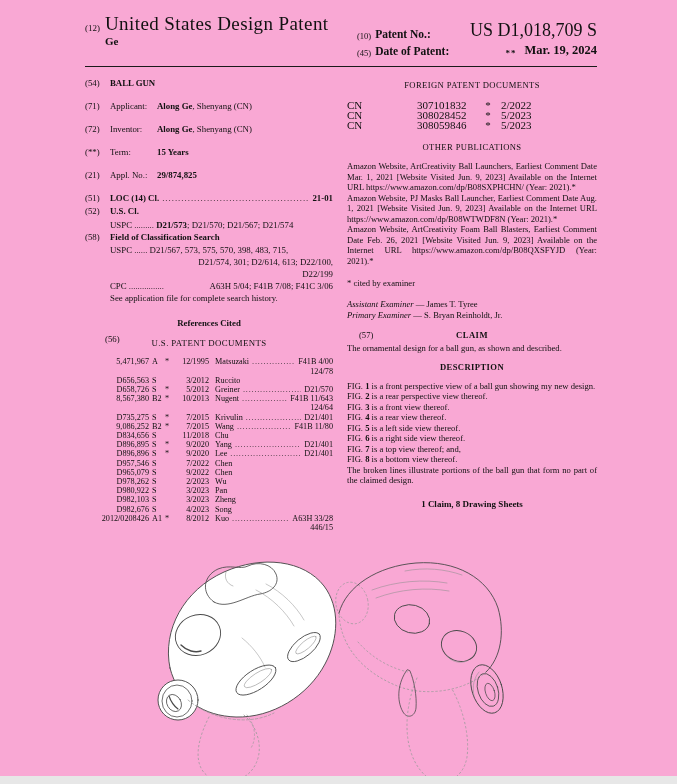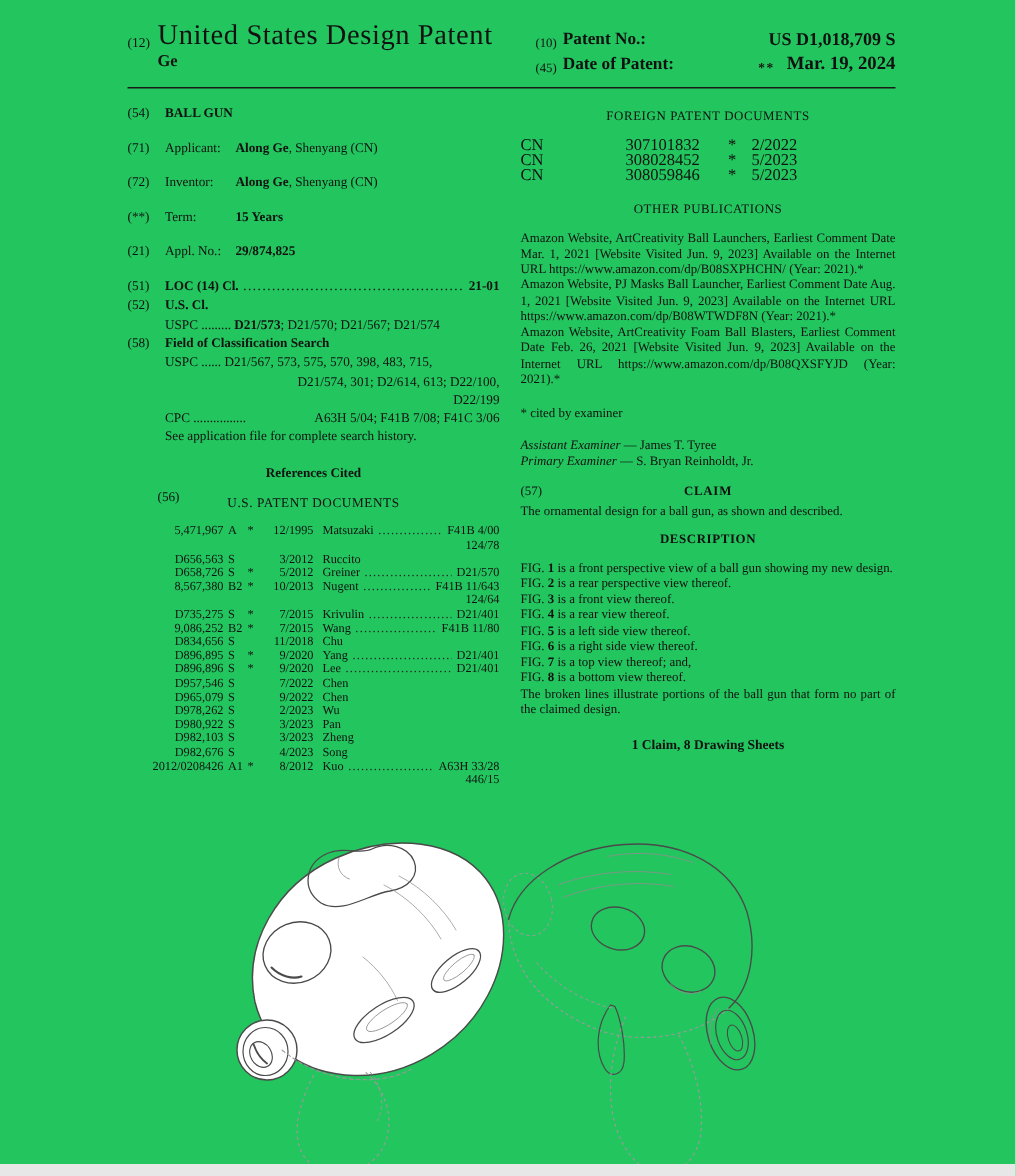--- a/index.html
+++ b/index.html
@@ -1,31 +1,31 @@
 <!DOCTYPE html>
 <html><head>
 <meta charset="utf-8">
 <style>
   * { margin:0; padding:0; box-sizing:border-box; }
   html,body { background:#ffffff; }
   body { font-family:"Liberation Serif","DejaVu Serif",serif; color:#111; }
-  .page { position:relative; width:677px; height:784px; background:#22c55e; overflow:hidden; }
+  .page { position:relative; width:677px; height:784px; background:#f9a8d4; overflow:hidden; }
   .content { position:absolute; left:85px; top:14px; width:512px; }
 
   
   .hdr { display:flex; justify-content:space-between; }
   .hdr-left { display:flex; }
   .hdr-num { font-size:9px; margin-top:9px; margin-right:5px; }
   .hdr-title { font-size:19px; font-weight:normal; letter-spacing:.4px; line-height:1.05; }
   .hdr-author { font-size:11px; font-weight:bold; margin-top:1px; }
   .hdr-right { width:240px; padding-top:4px; }
   .hdr-row { display:flex; align-items:flex-end; font-size:11px; line-height:1.35; }
   .hdr-row .n { font-size:8.5px; margin-right:4px; }
   .hdr-row .lab { font-weight:bold; font-size:11.5px; }
-  .hdr-row .val { margin-left:auto; font-weight:bold; font-size:12px; white-space:nowrap; }
+  .hdr-row .val { margin-left:auto; font-weight:normal; font-size:18px; white-space:nowrap; }
   .hdr-row .stars { margin-left:auto; font-weight:bold; font-size:9px; letter-spacing:1px; padding-top:3px; }
   .hdr-row .val2 { font-weight:bold; font-size:12.5px; margin-left:8px; white-space:nowrap; }
   .rule { border:none; border-top:1.6px solid #1a1a1a; margin-top:7px; }
 
   
   .columns { display:flex; gap:14px; margin-top:11px; }
   .col-left  { width:248px; font-size:8.8px; line-height:1.2; }
   .col-right { width:250px; font-size:8.6px; line-height:1.22; }
 
   .bib-row { display:flex; margin-bottom:12.5px; white-space:pre-wrap; }
@@ -62,21 +62,21 @@
   .f-n { width:58px; flex:none; }
   .f-s { width:26px; text-align:center; flex:none; }
   .f-d { width:44px; flex:none; }
 
   .pub-heading { text-align:center; margin:12px 0 9px 0; letter-spacing:.4px; }
   .pub-para { text-align:justify; }
   .cited { margin-top:12px; }
   .exam { margin-top:11px; }
   .exam .it { font-style:italic; }
   .claim-hrow { position:relative; margin-top:10px; }
-  .claim-num { position:absolute; left:0; top:0; }
+  .claim-num { position:absolute; left:12px; top:0; }
   .claim-head { text-align:center; font-weight:bold; letter-spacing:.5px; }
   .claim-text { text-align:justify; margin-top:2px; }
   .desc-head { text-align:center; font-weight:bold; margin:9px 0 8px 0; letter-spacing:.4px; }
   .fig-line { text-align:justify; }
   .sheets { text-align:center; font-weight:bold; margin-top:13px; font-size:9px; }
 
   
   .figure-wrap { position:absolute; left:106px; top:550px; width:476px; height:234px; overflow:hidden; }
   .page-edge { position:absolute; left:0; right:0; bottom:0; height:8px; z-index:5; }
 </style>

